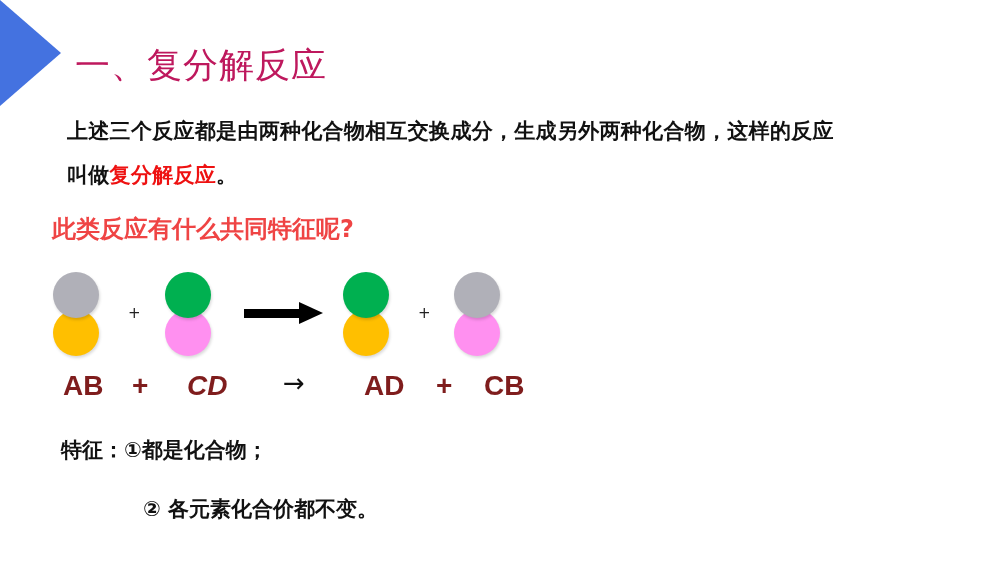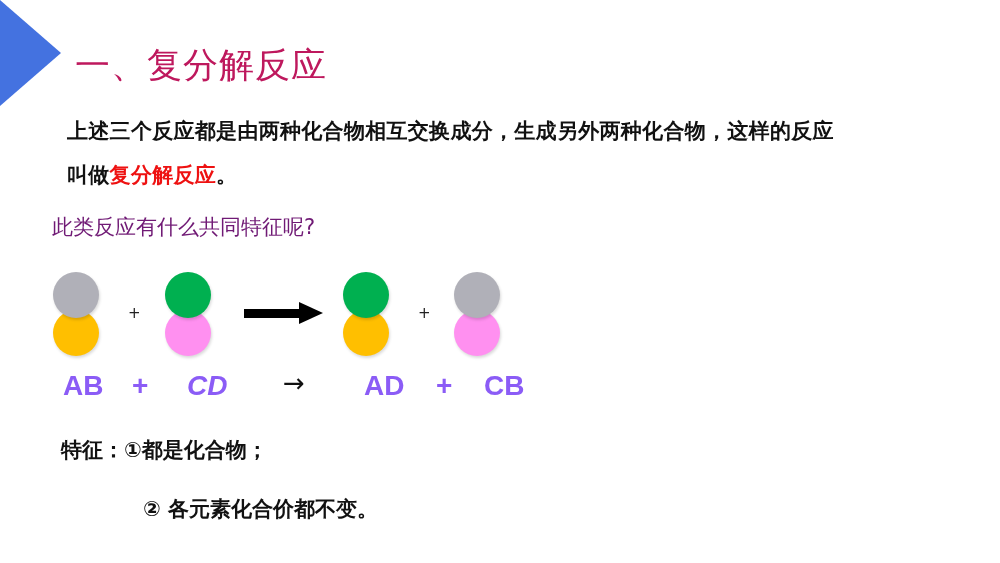--- a/index.html
+++ b/index.html
@@ -6,29 +6,29 @@
   body { width:1000px; height:563px; background:#ffffff; position:relative; overflow:hidden;
          font-family: "DejaVu Sans", "Liberation Sans", sans-serif; }
   .tri { position:absolute; left:0; top:0; width:0; height:0;
          border-top:53px solid transparent; border-bottom:53px solid transparent;
          border-left:61px solid #4472e0; }
   .title { position:absolute; left:75px; top:42px; font-size:35px; color:#be185d; letter-spacing:1px; }
   .para { position:absolute; left:51px; font-size:21px; font-weight:bold; color:#111; letter-spacing:0.3px;margin-left:16px; }
   .p1 { top:117px; }
   .p2 { top:161px; }
   .red { color:#ee1111; }
-  .question { position:absolute; left:52px; top:213px; font-size:21px; font-weight:normal; color:#701a75; }
+  .question { position:absolute; left:52px; top:213px; font-size:24px; font-weight:bold; color:#ef4444; }
   .circle { position:absolute; width:46px; height:46px; border-radius:50%;
             box-shadow: 1px 2px 3px rgba(0,0,0,0.15); }
   .small-plus { position:absolute; font-size:15px; color:#222; }
   .arrow-shaft { position:absolute; left:244px; top:309px; width:56px; height:9px; background:#000; }
   .arrow-head { position:absolute; left:299px; top:302px; width:0; height:0;
                 border-top:11px solid transparent; border-bottom:11px solid transparent;
                 border-left:24px solid #000; }
-  .eq { position:absolute; top:370px; font-size:28px; font-weight:bold; color:#8b5cf6; font-family:"Liberation Sans", sans-serif; }
+  .eq { position:absolute; top:370px; font-size:28px; font-weight:bold; color:#7f1d1d; font-family:"Liberation Sans", sans-serif; }
   .eq-arrow { position:absolute; top:368px; font-size:26px; color:#111; }
   .feat { position:absolute; font-size:21px; font-weight:bold; color:#111; }
 </style>
 </head>
 <body>
 
 <div class="tri"></div>
 <div class="title">一、复分解反应</div>
 
 <div class="para p1">上述三个反应都是由两种化合物相互交换成分，生成另外两种化合物，这样的反应</div>

